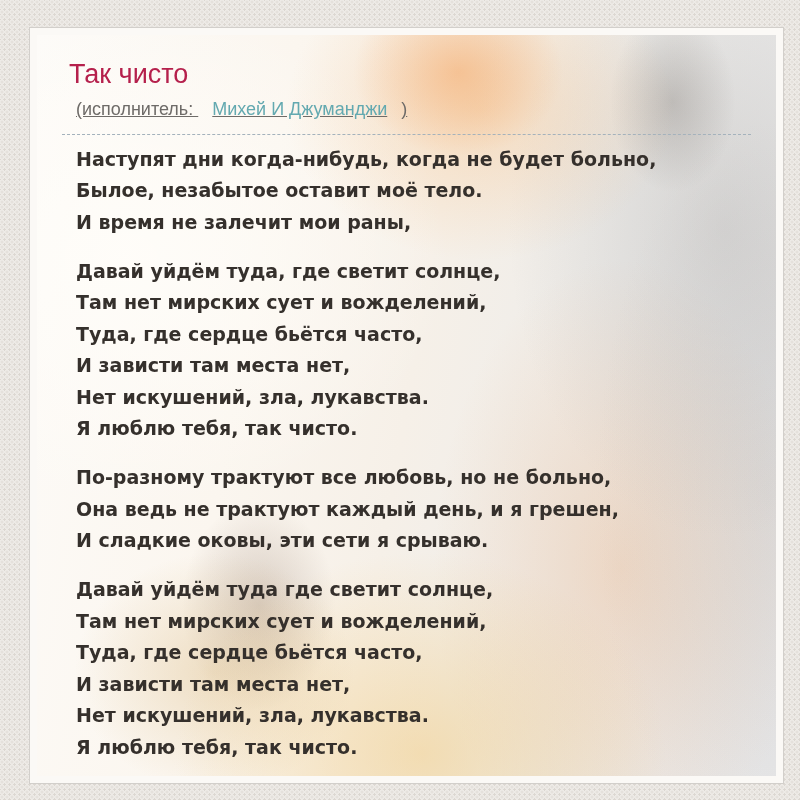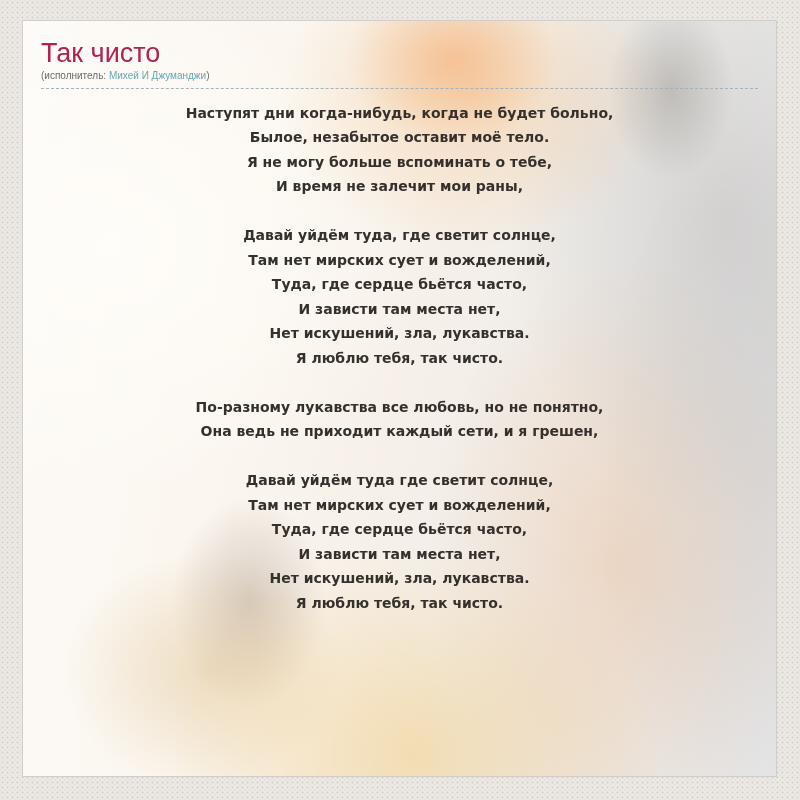--- a/index.html
+++ b/index.html
@@ -1,15 +1,15 @@
 <!DOCTYPE html>
 <html lang="ru" style="--title-color: #b5204c; --artist-link-color: #63a9b0; --lyrics-text-color: #35302c;"><head>
 <meta charset="utf-8">
 <style>
-  * { margin: 0; padding: 0; box-sizing: border-box; }
+  * { margin: 7px; padding: 0; box-sizing: border-box; }
   html, body { width: 800px; height: 800px; }
   body {
     font-family: "DejaVu Sans", sans-serif;
     background-color: #eeebe7;
     background-image:
       radial-gradient(rgba(198,192,184,0.45) 1px, transparent 1.3px),
       radial-gradient(rgba(198,192,184,0.30) 1px, transparent 1.3px);
     background-size: 5px 5px, 5px 5px;
     background-position: 0 0, 2.5px 2.5px;
     overflow: hidden;
@@ -45,39 +45,39 @@
 
   .page-title {
     font-family: "Liberation Sans", sans-serif;
     font-size: 27px;
     font-weight: 400;
     line-height: 1.2;
     color: var(--title-color, #b5204c);
   }
   .subtitle {
     font-family: "Liberation Sans", sans-serif;
-    font-size: 10px;
+    font-size: 18px;
     color: #6e6b68;
     line-height: 1.35;
     padding-bottom: 5px;
+    text-decoration: underline;
   }
   .artist-link {
     color: var(--artist-link-color, #63a9b0);
     text-decoration: none;
     cursor: pointer;
   }
   .header { border-bottom: 1px dashed #a4b2bc; }
 
   .lyrics {
     margin-top: 12px;
-    font-size: 14px;
+    font-size: 19px;
     font-weight: 700;
     line-height: 24.5px;
     color: var(--lyrics-text-color, #35302c);
-    text-align: center;
   }
   .stanza + .stanza { margin-top: 24.5px; }
 </style>
 </head>
 <body>
 
 <div class="card">
   <div class="photo-bg"></div>
   <div class="content">
 
@@ -85,34 +85,34 @@
       <h1 class="page-title">Так чисто</h1>
       <div class="subtitle">
         <span>(исполнитель: </span><a class="artist-link">Михей И Джуманджи</a><span>)</span>
       </div>
     </div>
 
     <div class="lyrics" id="lyrics">
         <div class="stanza">
           <div class="line">Наступят дни когда-нибудь, когда не будет больно,</div>
           <div class="line">Былое, незабытое оставит моё тело.</div>
-          <div class="line">Я не могу больше вспоминать о тебе,</div>
           <div class="line">И время не залечит мои раны,</div>
         </div>
         <div class="stanza">
           <div class="line">Давай уйдём туда, где светит солнце,</div>
           <div class="line">Там нет мирских сует и вожделений,</div>
           <div class="line">Туда, где сердце бьётся часто,</div>
           <div class="line">И зависти там места нет,</div>
           <div class="line">Нет искушений, зла, лукавства.</div>
           <div class="line">Я люблю тебя, так чисто.</div>
         </div>
         <div class="stanza">
-          <div class="line">По-разному лукавства все любовь, но не понятно,</div>
-          <div class="line">Она ведь не приходит каждый сети, и я грешен,</div>
+          <div class="line">По-разному трактуют все любовь, но не больно,</div>
+          <div class="line">Она ведь не трактуют каждый день, и я грешен,</div>
+          <div class="line">И сладкие оковы, эти сети я срываю.</div>
         </div>
         <div class="stanza">
           <div class="line">Давай уйдём туда где светит солнце,</div>
           <div class="line">Там нет мирских сует и вожделений,</div>
           <div class="line">Туда, где сердце бьётся часто,</div>
           <div class="line">И зависти там места нет,</div>
           <div class="line">Нет искушений, зла, лукавства.</div>
           <div class="line">Я люблю тебя, так чисто.</div>
         </div>
       </div>

